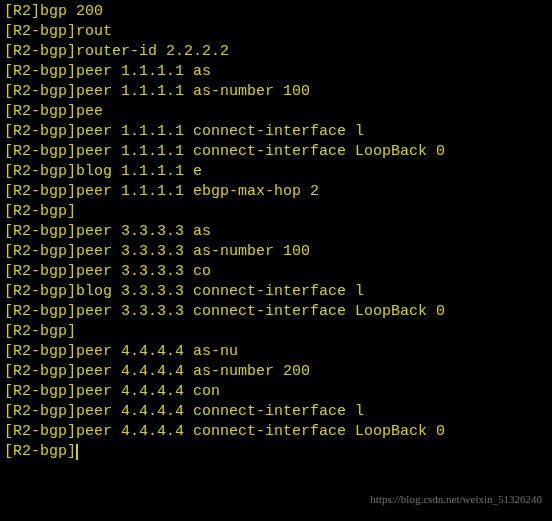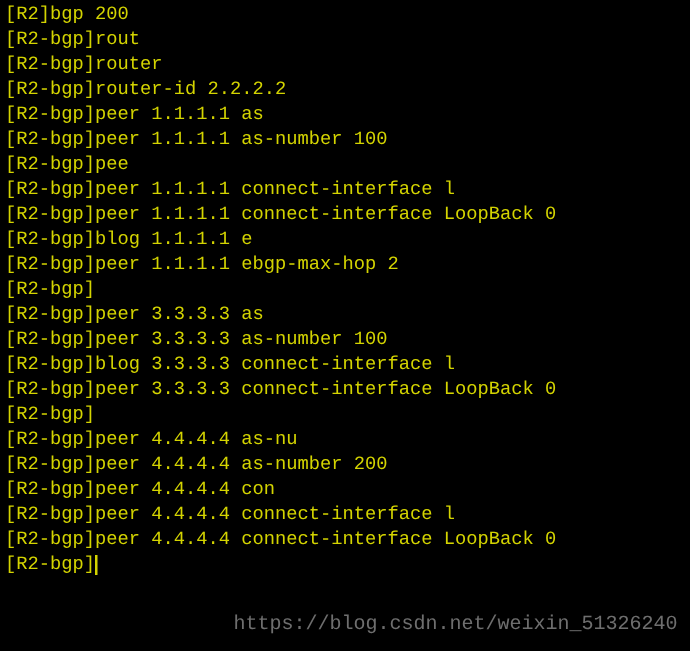--- a/index.html
+++ b/index.html
@@ -29,43 +29,43 @@
       color: #d4d400;
       width: 2px;
       height: 16px;
       vertical-align: text-bottom;
     }
     .watermark {
       position: absolute;
       bottom: 12px;
       right: 10px;
       color: rgba(200, 200, 200, 0.55);
-      font-family: Liberation Mono, monospace;
-      font-size: 16px;
+      font-family: Liberation Serif, serif;
+      font-size: 11px;
       pointer-events: none;
     }
   </style>
 </head>
 <body>
 
 <div id="terminal">
     <div class="line">[R2]bgp 200</div>
     <div class="line">[R2-bgp]rout</div>
-    <div class="line">[R2-bgp]router</div>
     <div class="line">[R2-bgp]router-id 2.2.2.2</div>
     <div class="line">[R2-bgp]peer 1.1.1.1 as</div>
     <div class="line">[R2-bgp]peer 1.1.1.1 as-number 100</div>
     <div class="line">[R2-bgp]pee</div>
     <div class="line">[R2-bgp]peer 1.1.1.1 connect-interface l</div>
     <div class="line">[R2-bgp]peer 1.1.1.1 connect-interface LoopBack 0</div>
     <div class="line">[R2-bgp]blog 1.1.1.1 e</div>
     <div class="line">[R2-bgp]peer 1.1.1.1 ebgp-max-hop 2</div>
     <div class="line">[R2-bgp]</div>
     <div class="line">[R2-bgp]peer 3.3.3.3 as</div>
     <div class="line">[R2-bgp]peer 3.3.3.3 as-number 100</div>
+    <div class="line">[R2-bgp]peer 3.3.3.3 co</div>
     <div class="line">[R2-bgp]blog 3.3.3.3 connect-interface l</div>
     <div class="line">[R2-bgp]peer 3.3.3.3 connect-interface LoopBack 0</div>
     <div class="line">[R2-bgp]</div>
     <div class="line">[R2-bgp]peer 4.4.4.4 as-nu</div>
     <div class="line">[R2-bgp]peer 4.4.4.4 as-number 200</div>
     <div class="line">[R2-bgp]peer 4.4.4.4 con</div>
     <div class="line">[R2-bgp]peer 4.4.4.4 connect-interface l</div>
     <div class="line">[R2-bgp]peer 4.4.4.4 connect-interface LoopBack 0</div>
     <div class="line">[R2-bgp]<span class="cursor"></span></div>
   </div>

